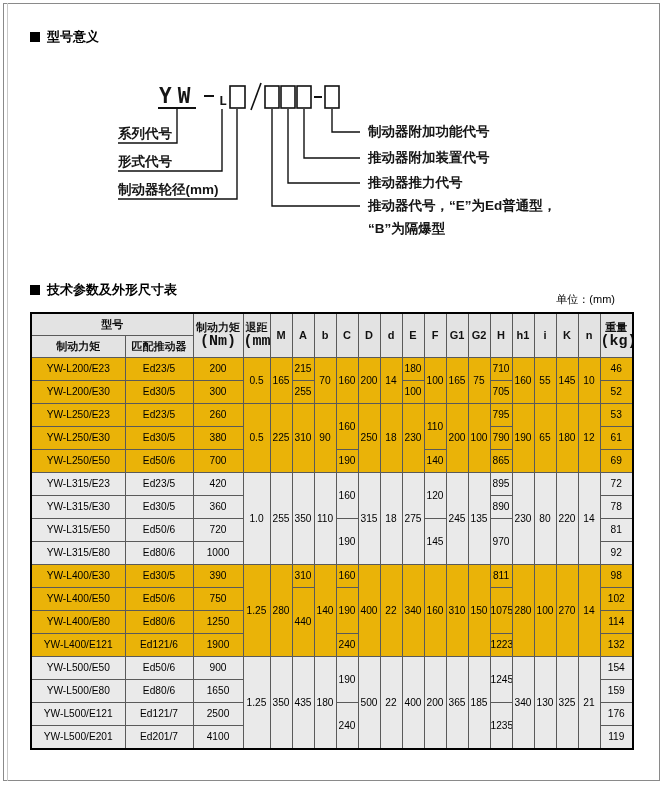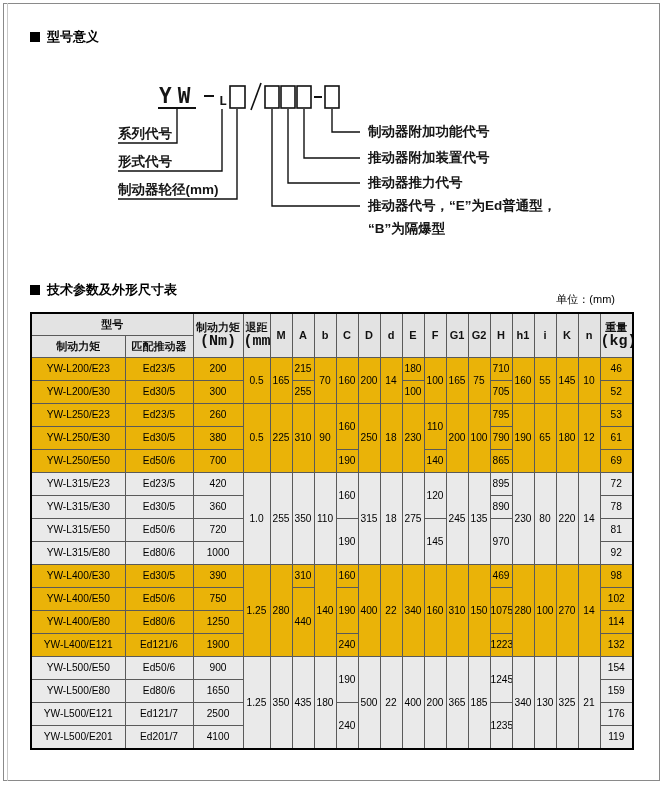--- a/index.html
+++ b/index.html
@@ -260,21 +260,21 @@
           <td rowspan="4">280</td>
           <td>310</td>
           <td rowspan="4">140</td>
           <td>160</td>
           <td rowspan="4">400</td>
           <td rowspan="4">22</td>
           <td rowspan="4">340</td>
           <td rowspan="4">160</td>
           <td rowspan="4">310</td>
           <td rowspan="4">150</td>
-          <td>469</td>
+          <td>811</td>
           <td rowspan="4">280</td>
           <td rowspan="4">100</td>
           <td rowspan="4">270</td>
           <td rowspan="4">14</td>
           <td>98</td>
         </tr>
         <tr>
           <td>YW-L400/E50</td>
           <td>Ed50/6</td>
           <td>750</td>

